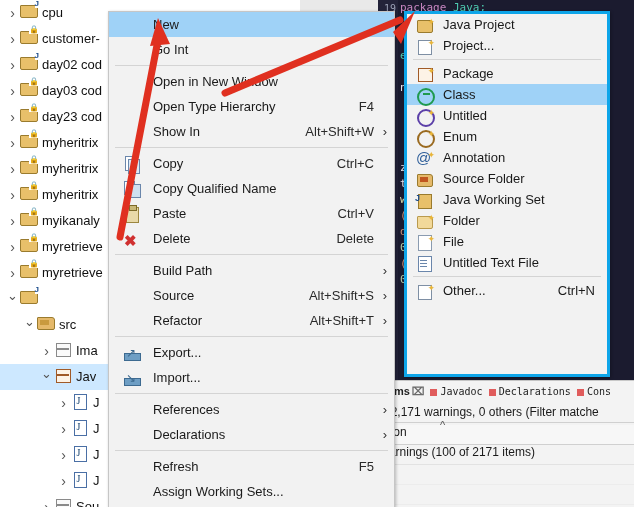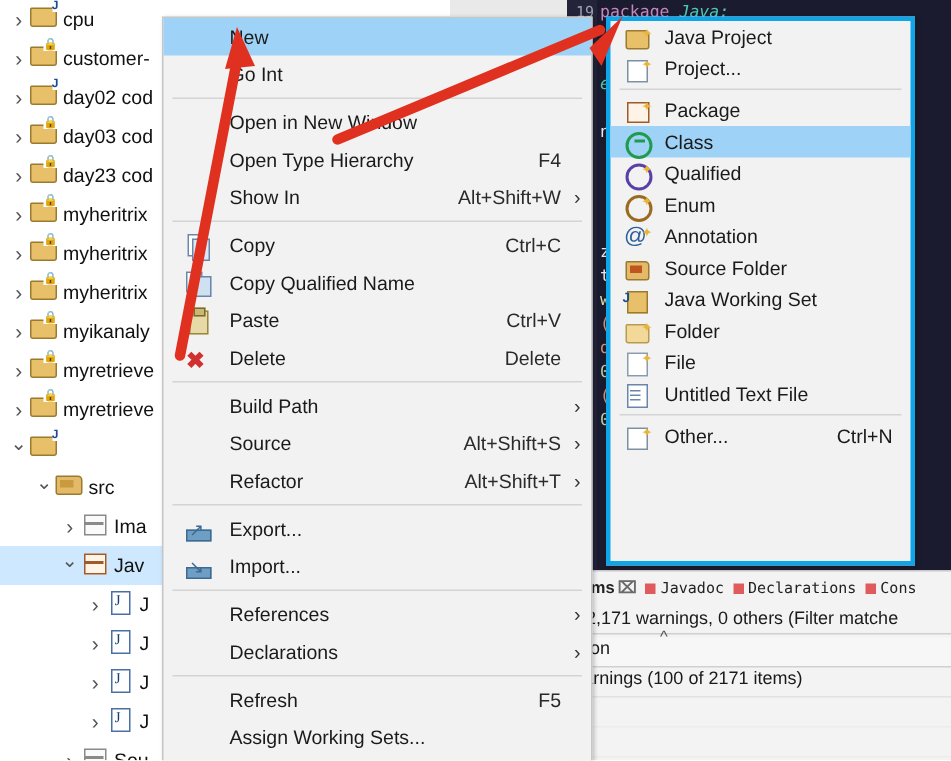--- a/index.html
+++ b/index.html
@@ -119,21 +119,21 @@
   .gline { height: 16px; line-height: 16px; text-align:right; padding-right:2px;}
   #code {
     position:absolute; left:22px; top:0; right:0; height:380px;
     font-family: "DejaVu Sans Mono", monospace;
     font-size: 11px;
     line-height: 16px;
     white-space: pre;
     color: #d8d8e8;
   }
   .kw { color:#c586c0; }
-  .tp { color:#4ec9b0;font-style:italic; }
+  .tp { color:#4ec9b0; }
   .st { color:#ce9178; }
   .nm { color:#b5cea8; }
   .fn { color:#dcdcaa; }
   .pl { color:#e6e6f0; }
 
   
   #bottom {
     position:absolute; left:378px; top:380px; width:256px; height:127px;
     background:#f3f3f3; border-top:1px solid #c8c8c8;
   }
@@ -456,21 +456,21 @@
       <div class="mrow"><span>Refresh</span><span class="acc">F5</span></div>
       <div class="mrow"><span>Assign Working Sets...</span></div>
     </div>
 
   <div id="submenu">
       <div class="srow"><span class="sicon si-jproj si-badge"></span><span>Java Project</span></div>
       <div class="srow"><span class="sicon si-proj si-badge"></span><span>Project...</span></div>
       <div class="msep"></div>
       <div class="srow"><span class="sicon si-pkg si-badge"></span><span>Package</span></div>
       <div class="srow hl"><span class="sicon si-class si-badge"></span><span>Class</span></div>
-      <div class="srow"><span class="sicon si-iface si-badge"></span><span>Qualified</span></div>
+      <div class="srow"><span class="sicon si-iface si-badge"></span><span>Untitled</span></div>
       <div class="srow"><span class="sicon si-enum si-badge"></span><span>Enum</span></div>
       <div class="srow"><span class="sicon si-annot si-badge"></span><span>Annotation</span></div>
       <div class="srow"><span class="sicon si-srcf si-badge"></span><span>Source Folder</span></div>
       <div class="srow"><span class="sicon si-jws si-badge"></span><span>Java Working Set</span></div>
       <div class="srow"><span class="sicon si-folder si-badge"></span><span>Folder</span></div>
       <div class="srow"><span class="sicon si-fileblank si-badge"></span><span>File</span></div>
       <div class="srow"><span class="sicon si-txt si-badge"></span><span>Untitled Text File</span></div>
       <div class="msep"></div>
       <div class="srow"><span class="sicon si-other si-badge"></span><span>Other...</span><span class="acc">Ctrl+N</span></div>
     </div>

